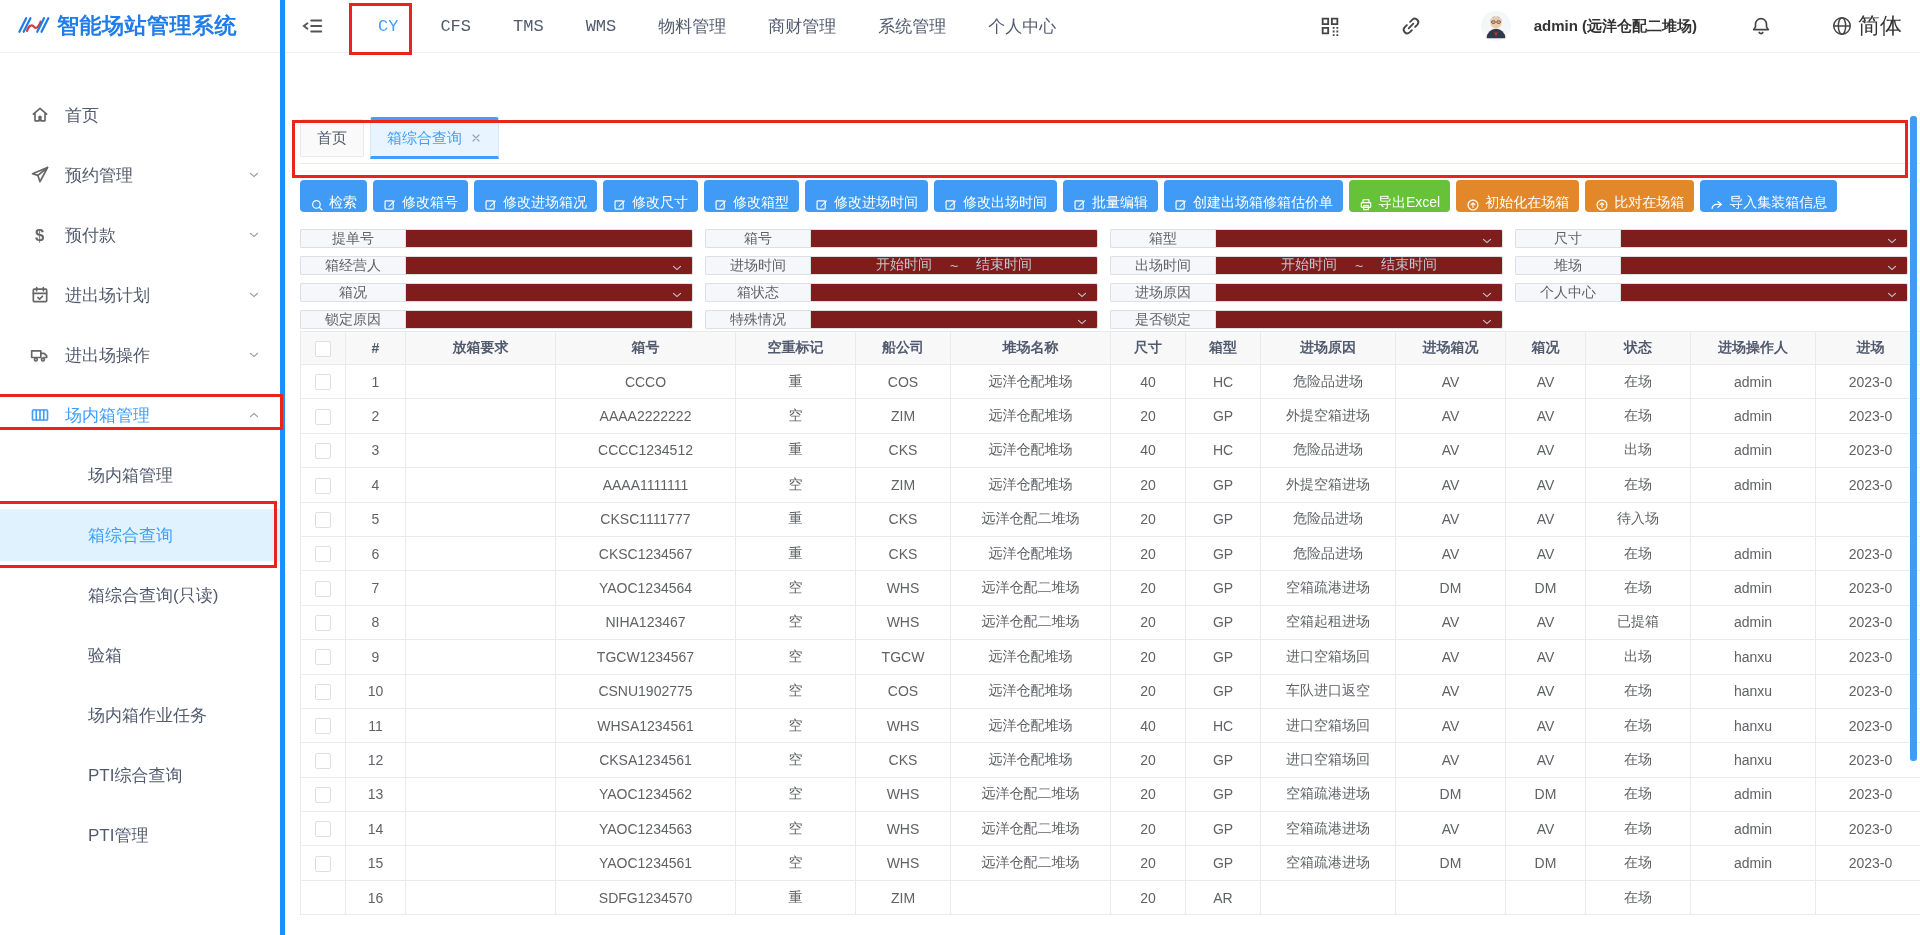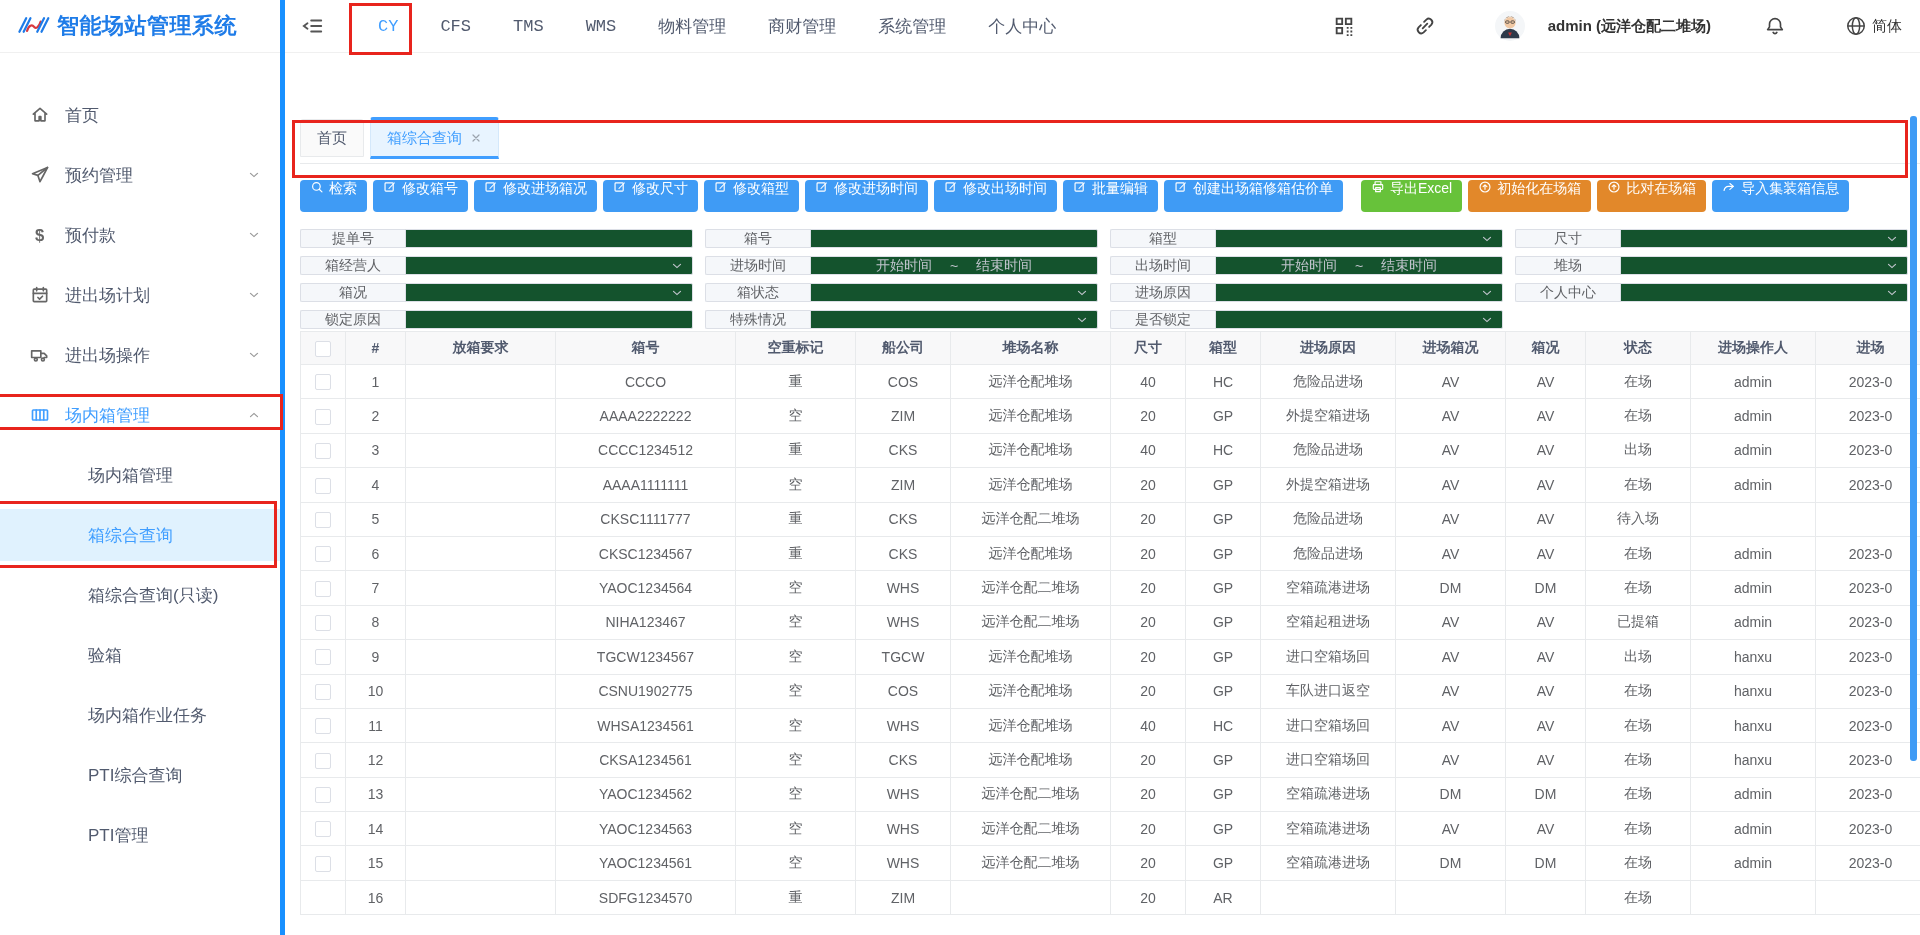--- a/index.html
+++ b/index.html
@@ -12,51 +12,51 @@
   .collapse{background:none;border:none;color:#555;font-size:22px;margin-left:22px;cursor:pointer;display:flex;align-items:center;padding:0;}
   .topnav{display:flex;align-items:center;gap:38px;margin-left:52px;}
   .nav-item{font-size:17px;color:#515a6e;cursor:pointer;white-space:nowrap;padding:13px 2px;font-family:Liberation Mono, monospace;}
   .nav-item.active{color:#409eff;}
   .hdr-r{margin-left:auto;display:flex;align-items:center;gap:13px;padding-right:18px;}
   .hic{font-size:22px;color:#444;display:flex;align-items:center;cursor:pointer;}
   .hdr-r .gap1{margin-right:46px;}
   .avatar{font-size:30px;margin-right:10px;cursor:pointer;display:flex;align-items:center;}
   .uname{font-size:15px;font-weight:bold;color:#333;white-space:nowrap;margin-right:40px;cursor:pointer;}
   .bellw{margin-right:46px;}
-  .lang{display:flex;align-items:center;gap:5px;font-size:15px;color:#333;cursor:pointer;}
+  .lang{display:flex;align-items:center;gap:5px;font-size:22px;color:#333;cursor:pointer;}
   
   .body{display:flex;height:883px;position:relative;}
   .sidebar{width:280px;flex:none;padding-top:36px;box-sizing:border-box;background:#fff;overflow:hidden;}
   .vblue{position:absolute;left:280px;top:0;width:5px;height:935px;background:#1890ff;z-index:5;}
   .sitem{height:52px;margin-bottom:8px;display:flex;align-items:center;padding:0 20px 0 30px;cursor:pointer;color:#515a6e;}
   .sitem .sic{font-size:20px;color:#666;display:flex;align-items:center;margin-right:15px;}
   .slabel{font-size:17px;flex:1;white-space:nowrap;}
   .chev{font-size:13px;color:#999;transform:scaleY(.9);}
   .sitem.active{color:#409eff;}
   .sitem.active .sic{color:#409eff;}
   .subitem{height:52px;margin-bottom:8px;display:flex;align-items:center;padding-left:88px;font-size:17px;color:#515a6e;cursor:pointer;white-space:nowrap;}
   .subitem.active{background:#e0f2fe;color:#409eff;}
   
   .main{position:absolute;left:285px;top:52px;width:1635px;height:883px;padding-left:15px;box-sizing:border-box;overflow:hidden;}
   .tabsrow{height:59px;display:flex;align-items:center;gap:6px;padding-top:8px;box-sizing:border-box;border-bottom:1px solid #e8eaec;}
   .tab{height:36px;display:flex;align-items:center;gap:8px;padding:0 16px;background:#fafafa;border:1px solid #e8eaec;border-radius:3px 3px 0 0;font-size:15px;color:#515a6e;cursor:pointer;}
   .tab.active{background:#e8f4ff;color:#409eff;border-color:#d4e8fb;border-top:3px solid #409eff;border-bottom:3px solid #409eff;}
   .tab .close{font-size:13px;color:#9aa3ad;display:flex;align-items:center;}
   
   .toolbar{height:56px;display:flex;align-items:center;gap:6px;padding-top:8px;box-sizing:border-box;}
-  .tbtn{height:32px;border:none;border-radius:4px;color:#fff;font-size:14px;font-family:inherit;display:inline-flex;align-items:flex-start;gap:5px;padding:0 10px;cursor:pointer;white-space:nowrap;}
+  .tbtn{height:32px;border:none;border-radius:4px;color:#fff;font-size:14px;font-family:inherit;display:inline-flex;align-items:flex-end;gap:5px;padding:0 10px;cursor:pointer;white-space:nowrap;}
   .tbtn .ic{font-size:14px;display:flex;align-items:center;}
   .tbtn.blue{background:#3f9bf5;}
-  .tbtn.green{background:#67c23a;margin-left:12px;}
+  .tbtn.green{background:#67c23a;}
   .tbtn.orange{background:#e2882a;}
   
   .filters{display:grid;grid-template-columns:repeat(4,393px);column-gap:12px;row-gap:8px;margin-top:9px;}
   .field{display:flex;height:19px;}
   .flabel{width:105px;flex:none;background:#f5f7fa;border:1px solid #dcdfe6;border-right:none;border-radius:2px 0 0 2px;display:flex;align-items:center;justify-content:center;font-size:14px;color:#606266;box-sizing:border-box;white-space:nowrap;}
-  .fctrl{flex:1;border:1px solid #dcdfe6;border-radius:0 2px 2px 0;background:#14532d;box-sizing:border-box;position:relative;display:flex;align-items:center;}
+  .fctrl{flex:1;border:1px solid #dcdfe6;border-radius:0 2px 2px 0;background:#7f1d1d;box-sizing:border-box;position:relative;display:flex;align-items:flex-end;}
   .fctrl input{border:none;outline:none;width:100%;height:100%;padding:0 10px;font-family:inherit;font-size:14px;background:transparent;box-sizing:border-box;}
   .fsel .chev2{position:absolute;right:9px;color:#c0c4cc;font-size:12px;transform:scaleY(.9);}
   .fdr{justify-content:center;gap:18px;color:#c0c4cc;font-size:14px;cursor:pointer;}
   
   .tablewrap{margin-top:2px;position:relative;}
   table.grid{border-collapse:collapse;table-layout:fixed;width:1625px;}
   .grid th,.grid td{border:1px solid #e8eaec;font-weight:normal;text-align:center;overflow:hidden;white-space:nowrap;padding:0 2px;box-sizing:border-box;}
   .grid thead th{height:33px;background:#f8f8f9;color:#515a6e;font-weight:bold;font-size:14px;}
   .grid tbody td{height:34.4px;color:#606266;font-size:14px;background:#fff;}
   .cbx{width:14px;height:14px;border:1px solid #dcdfe6;border-radius:2px;background:#fff;display:inline-block;vertical-align:middle;cursor:pointer;}

